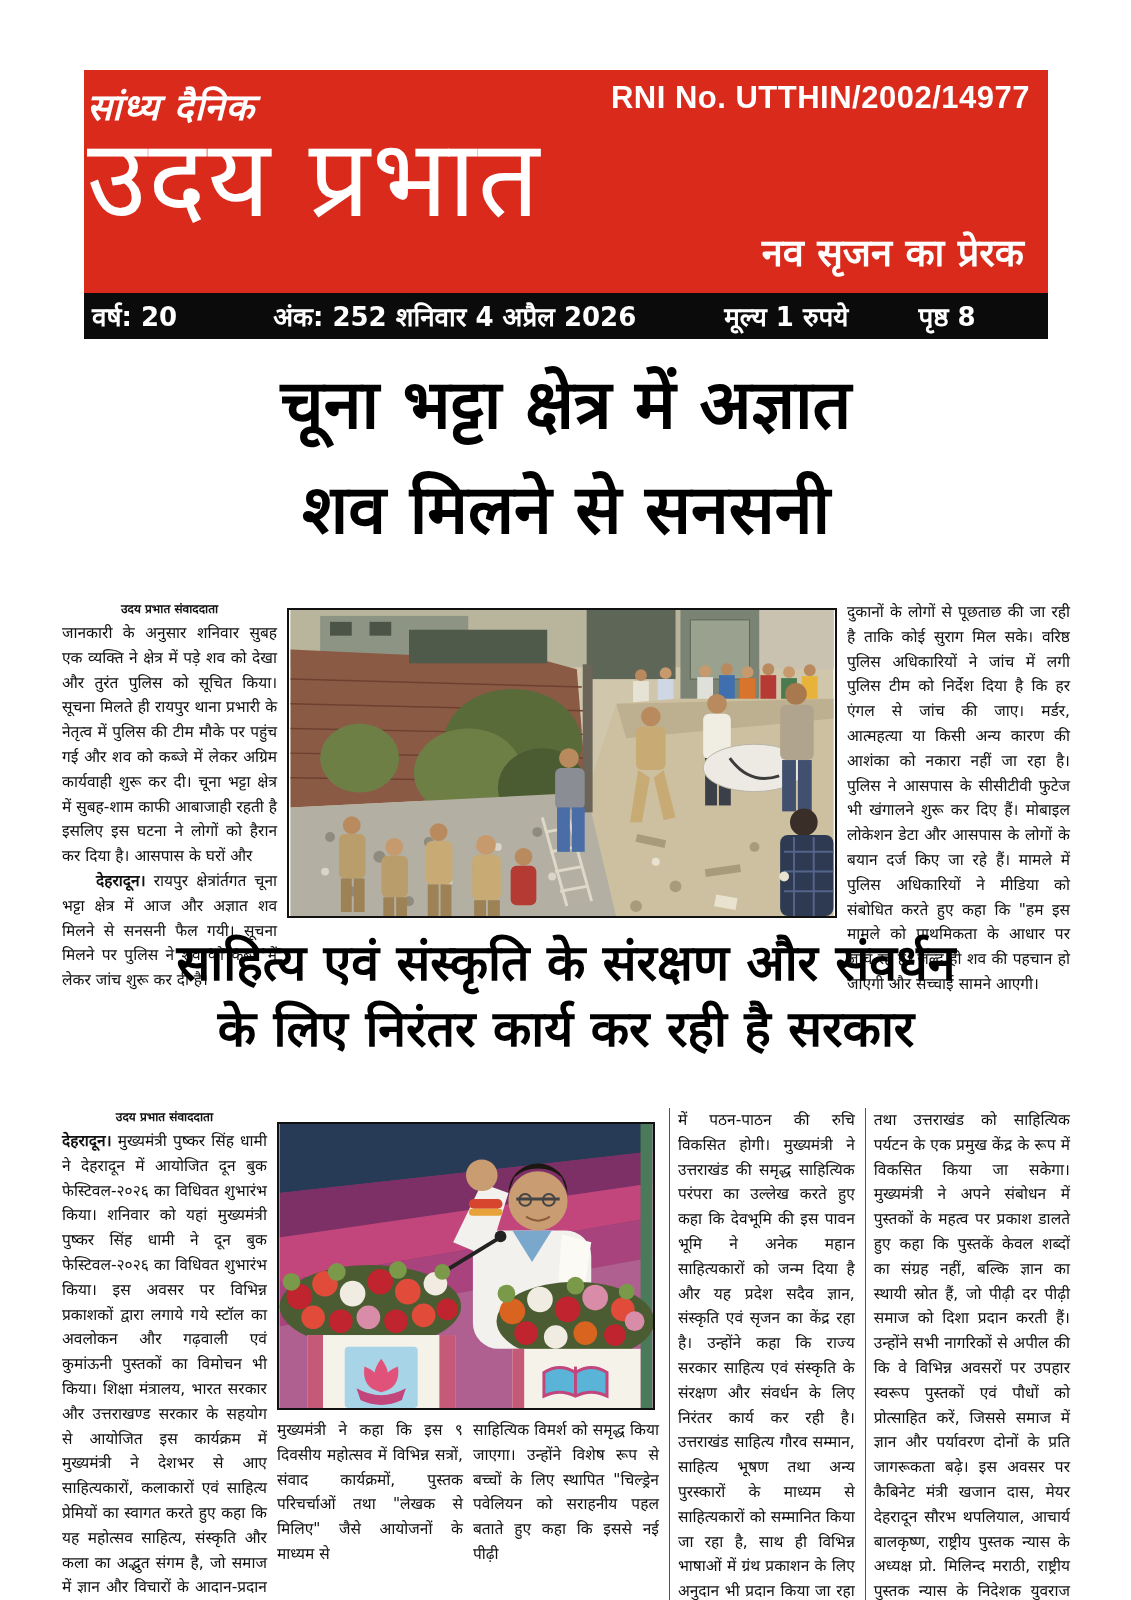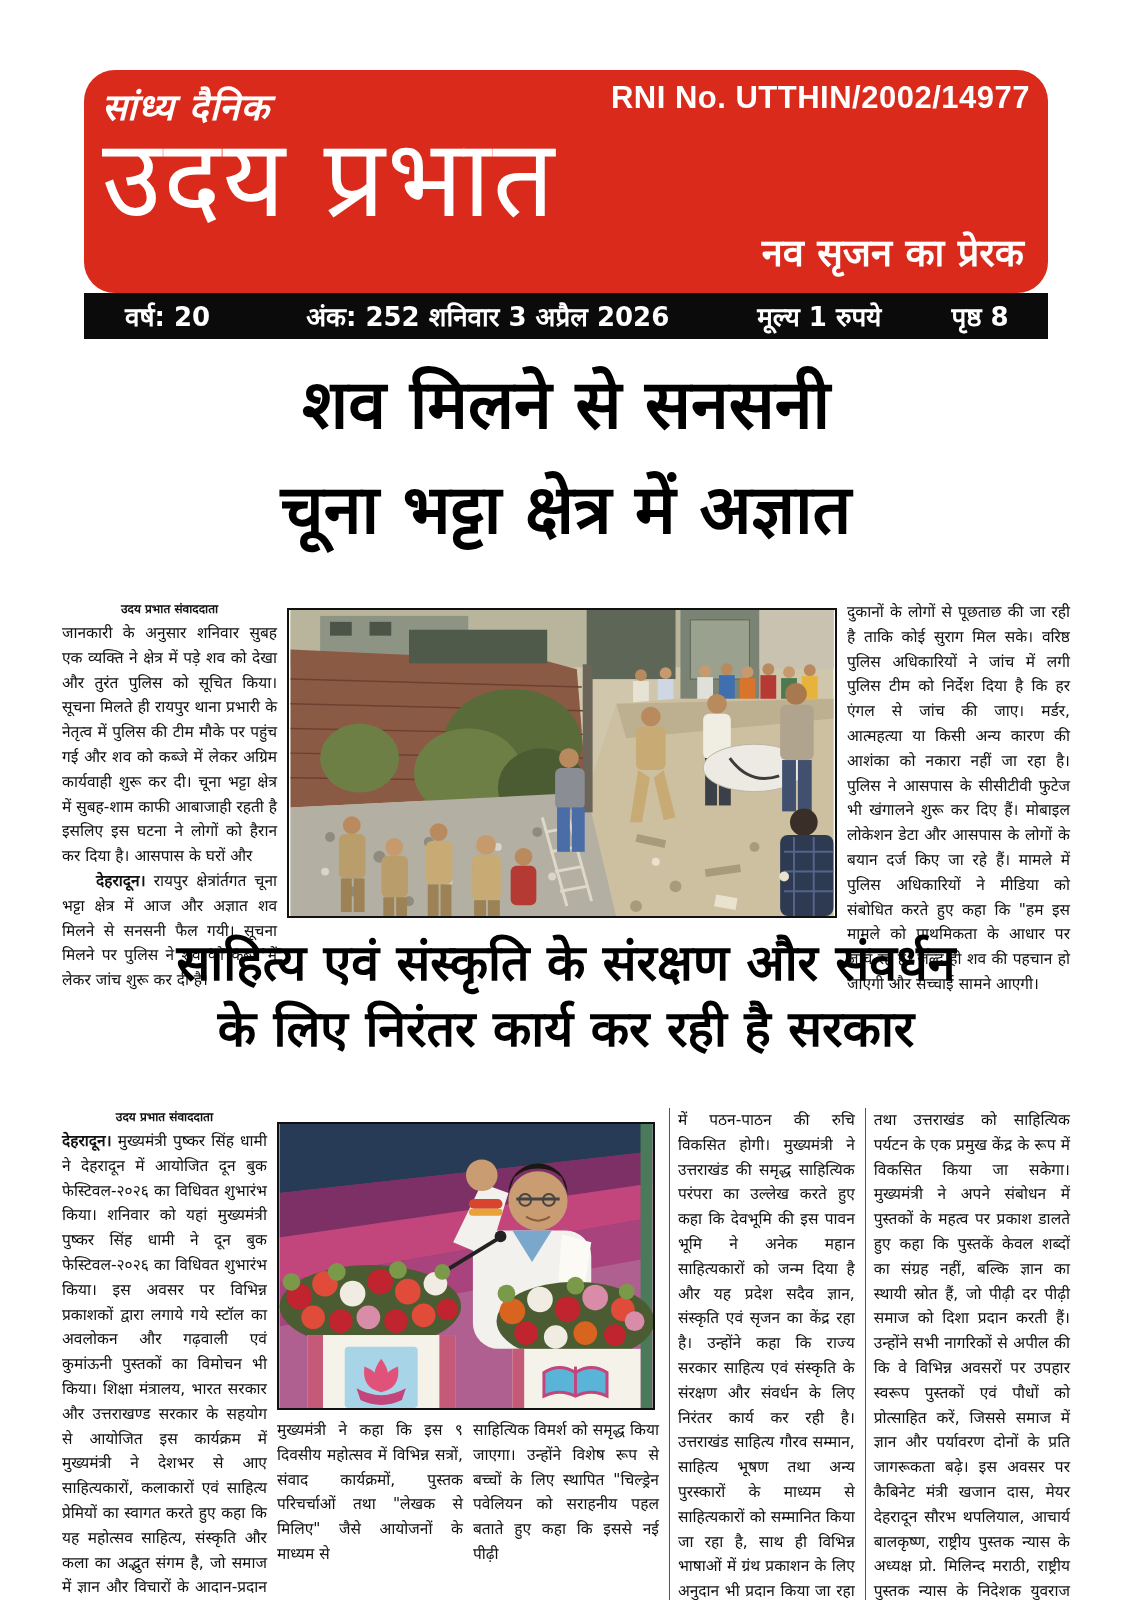--- a/index.html
+++ b/index.html
@@ -6,36 +6,36 @@
   html,body { background:#ffffff; }
   body {
     width:1131px; height:1600px; overflow:hidden; position:relative;
     font-family:"DejaVu Sans","Liberation Sans",sans-serif; color:#111;
   }
   .page { position:absolute; left:0; top:0; width:1131px; height:1600px; background:#fff; }
 
   
   .masthead {
     position:absolute; left:84px; top:70px; width:964px; height:223px;
-    background:#d92a1c; color:#fff; padding:10px 18px 6px 18px;border-radius:31px;
+    background:#d92a1c; color:#fff; padding:10px 18px 6px 3px;
   }
   .mast-row1 { display:flex; justify-content:space-between; align-items:flex-start; }
   .edition { font-size:37px; font-weight:bold; font-style:italic; letter-spacing:1px; }
   .rni { font-size:31px; font-weight:bold; font-family:"Liberation Sans",sans-serif; letter-spacing:0.5px; }
   .mast-title {
     font-size:108px; font-weight:normal; line-height:1.0; text-align:left;
     letter-spacing:2px; margin-top:-6px; font-family:"DejaVu Sans",sans-serif;
   }
   .mast-tagline { font-size:38px; font-weight:bold; text-align:right; margin-top:-8px; padding-right:6px; }
 
   
   .infobar {
     position:absolute; left:84px; top:293px; width:964px; height:46px;
     background:#0b0b0b; color:#fff; display:flex; align-items:center;
-    font-weight:bold; font-size:26px;padding-left:33px;
+    font-weight:bold; font-size:26px;
   }
   .infobar span { white-space:nowrap; }
   .ib-year   { margin-left:8px; }
   .ib-issue  { margin-left:96px; }
   .ib-price  { margin-left:88px; }
   .ib-pages  { margin-left:70px; }
 
   
   .headline1 {
     position:absolute; left:62px; top:352px; width:1008px; text-align:center;
@@ -89,28 +89,28 @@
     <div class="mast-row1">
       <div class="edition">सांध्य दैनिक</div>
       <div class="rni">RNI No. UTTHIN/2002/14977</div>
     </div>
     <div class="mast-title">उदय प्रभात</div>
     <div class="mast-tagline">नव सृजन का प्रेरक</div>
   </div>
 
   <div class="infobar">
     <span class="ib-year">वर्ष:  20</span>
-    <span class="ib-issue">अंक:  252 शनिवार 3 अप्रैल 2026</span>
+    <span class="ib-issue">अंक:  252 शनिवार 4 अप्रैल 2026</span>
     <span class="ib-price">मूल्य 1 रुपये</span>
     <span class="ib-pages">पृष्ठ 8</span>
   </div>
 
   <div class="headline1">
+    <div>चूना भट्टा क्षेत्र में अज्ञात</div>
     <div>शव मिलने से सनसनी</div>
-    <div>चूना भट्टा क्षेत्र में अज्ञात</div>
   </div>
 
   <div class="story1">
 
     <div class="s1-left">
       <div class="byline">उदय प्रभात संवाददाता</div>
       <div class="bodytext">
         <p>जानकारी के अनुसार शनिवार सुबह एक व्यक्ति ने क्षेत्र में पड़े शव को देखा और तुरंत पुलिस को सूचित किया। सूचना मिलते ही रायपुर थाना प्रभारी के नेतृत्व में पुलिस की टीम मौके पर पहुंच गई और शव को कब्जे में लेकर अग्रिम कार्यवाही शुरू कर दी। चूना भट्टा क्षेत्र में सुबह-शाम काफी आबाजाही रहती है इसलिए इस घटना ने लोगों को हैरान कर दिया है। आसपास के घरों और</p>
         <p><span class="dateline">देहरादून।</span> <span>रायपुर क्षेत्रांर्तगत चूना भट्टा क्षेत्र में आज और अज्ञात शव मिलने से सनसनी फैल गयी। सूचना मिलने पर पुलिस ने शव को कब्जे में लेकर जांच शुरू कर दी है।</span></p>
       </div>

